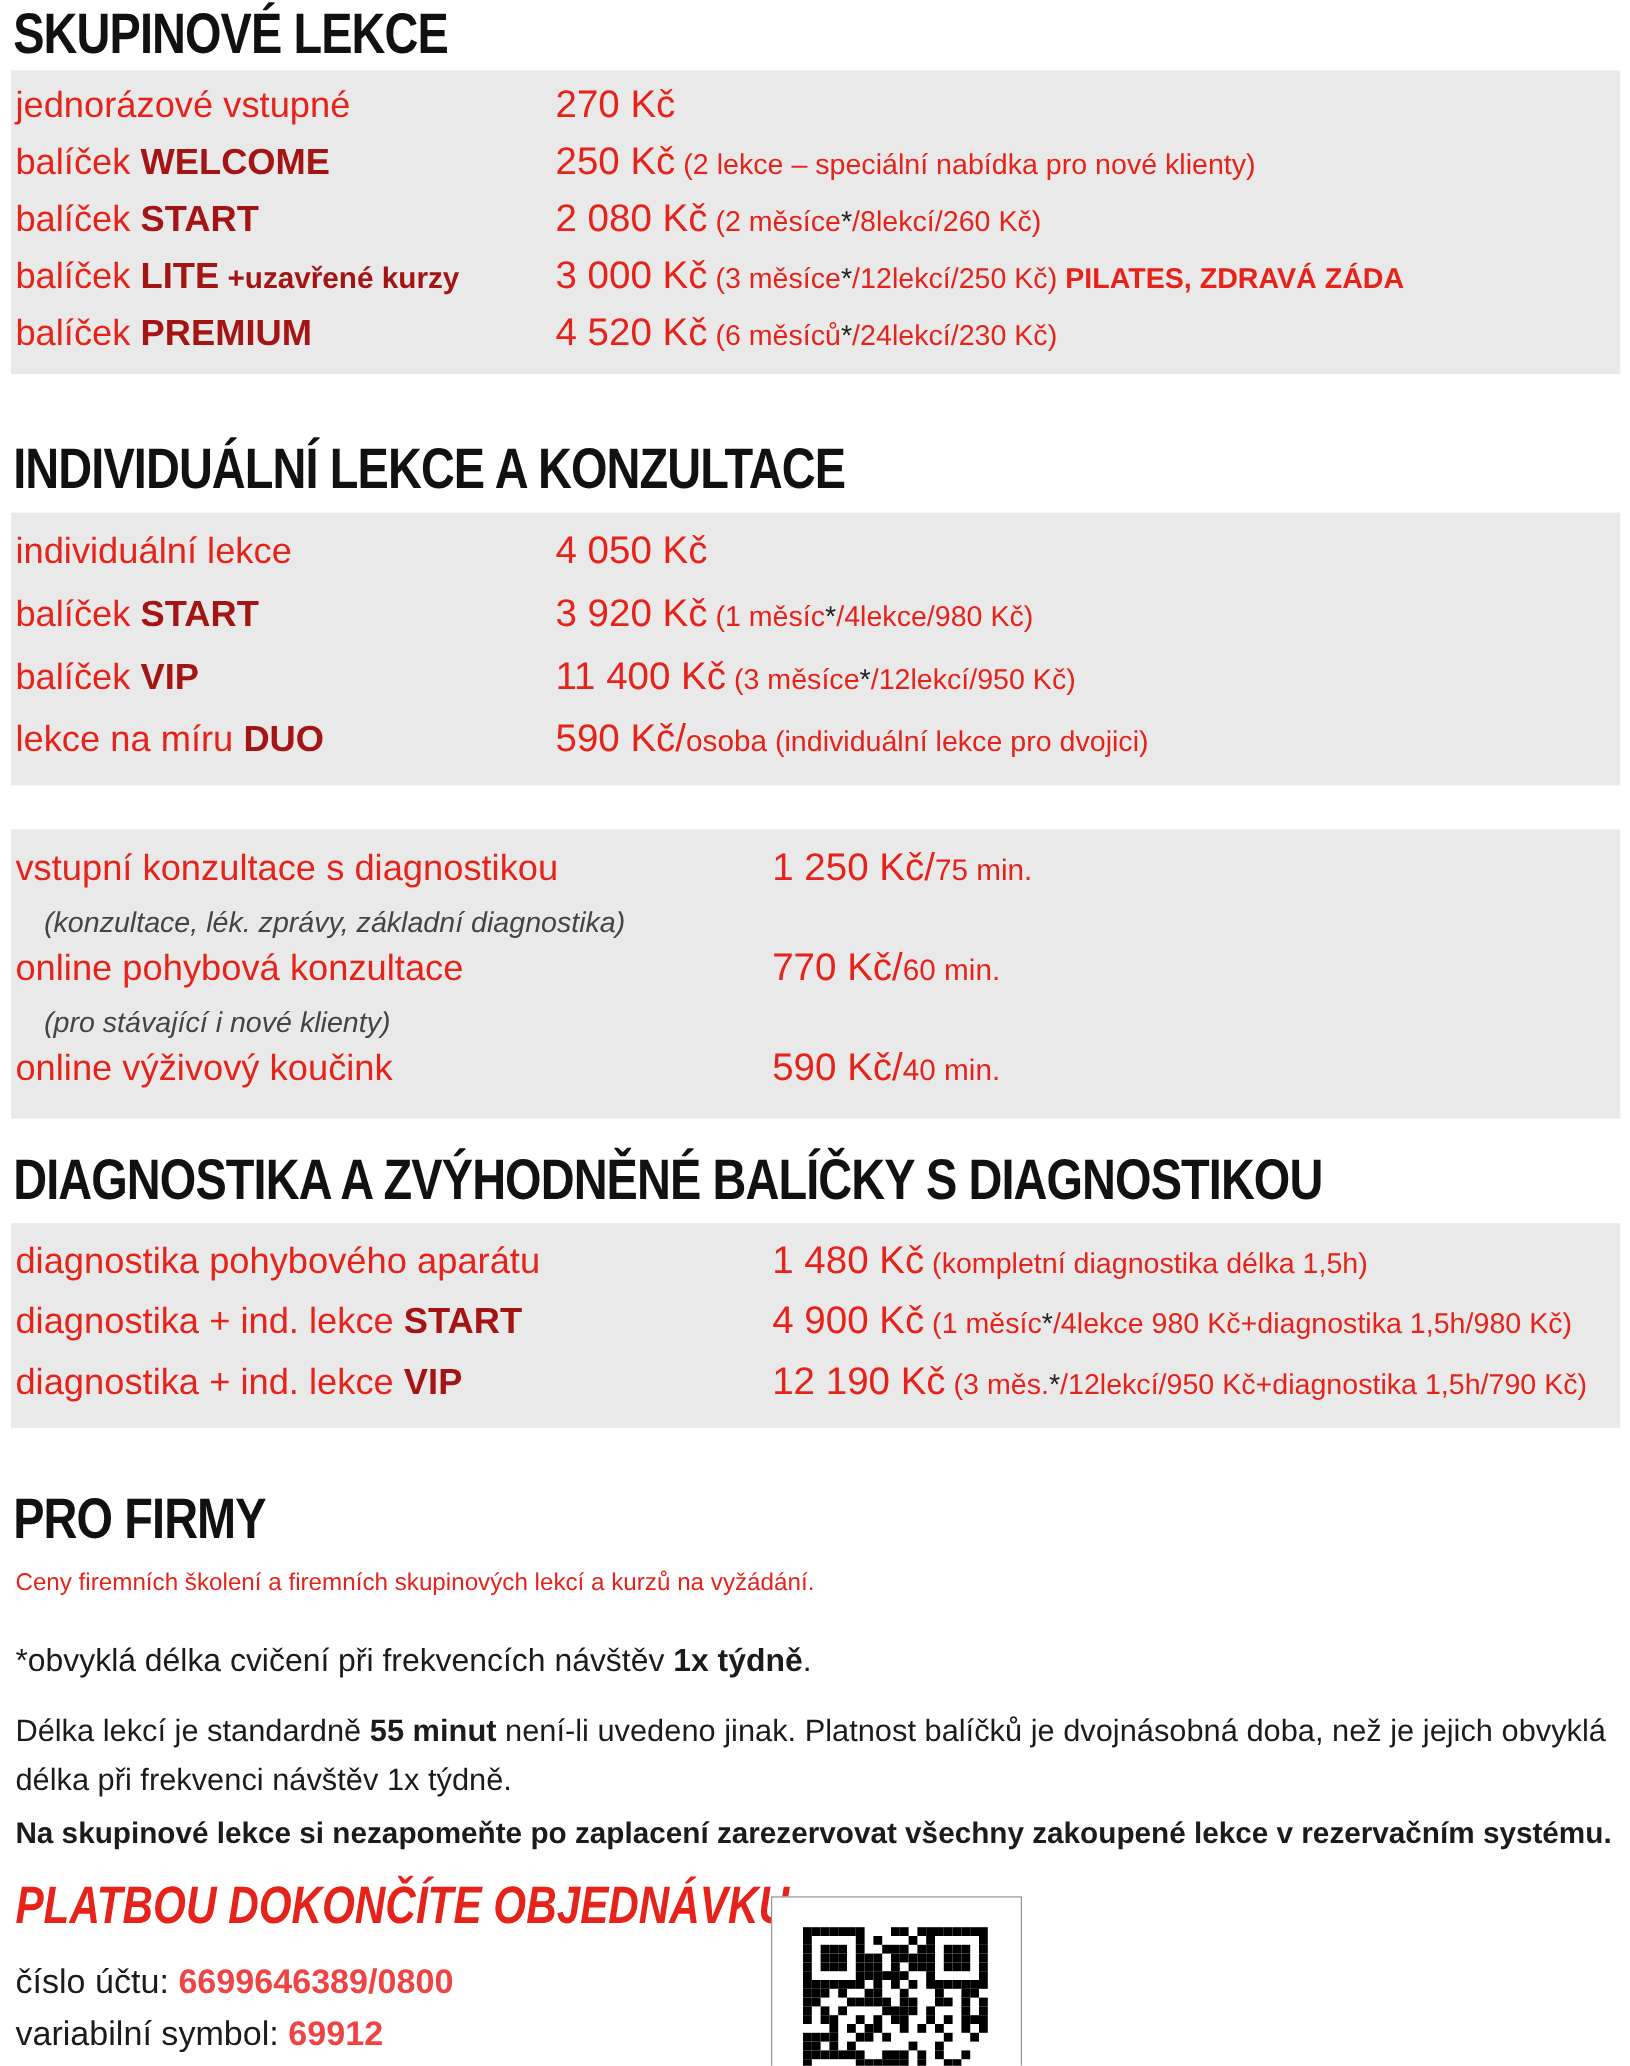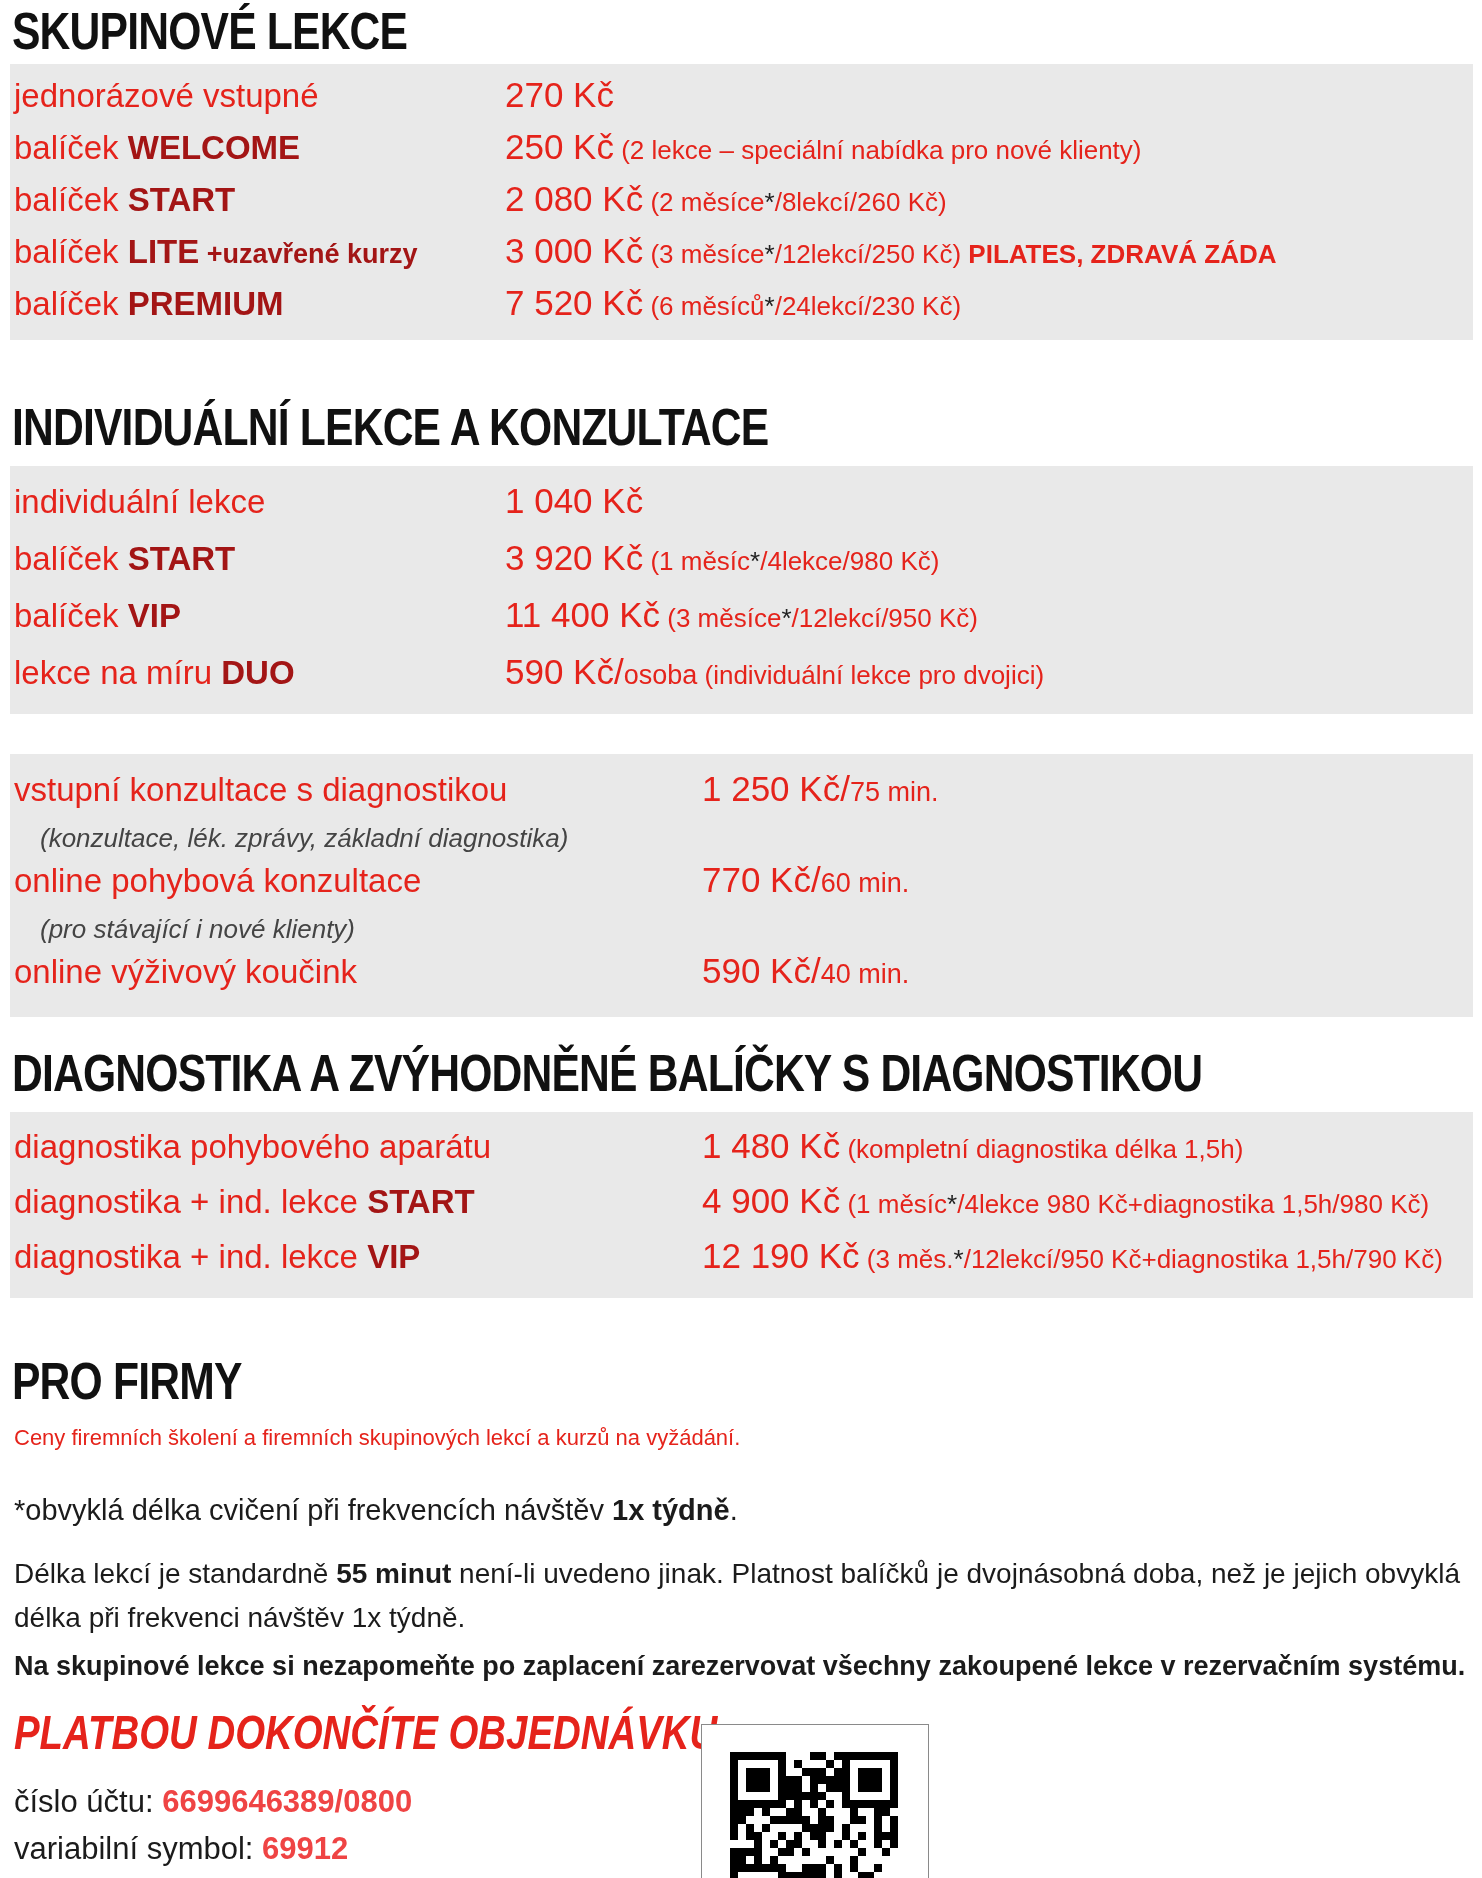--- a/index.html
+++ b/index.html
@@ -69,28 +69,28 @@
         <div class="row">
           <span class="lbl">balíček <b class="lb">START</b></span>
           <span class="val"><span class="price">2 080 Kč</span><span class="det"> (2 měsíce<span class="ast">*</span>/8lekcí/260 Kč)</span></span>
         </div>
         <div class="row">
           <span class="lbl">balíček <b class="lb">LITE</b><b class="lsb"> +uzavřené kurzy</b></span>
           <span class="val"><span class="price">3 000 Kč</span><span class="det"> (3 měsíce<span class="ast">*</span>/12lekcí/250 Kč)</span><b class="detb"> PILATES, ZDRAVÁ ZÁDA</b></span>
         </div>
         <div class="row">
           <span class="lbl">balíček <b class="lb">PREMIUM</b></span>
-          <span class="val"><span class="price">7 520 Kč</span><span class="det"> (6 měsíců<span class="ast">*</span>/24lekcí/230 Kč)</span></span>
+          <span class="val"><span class="price">4 520 Kč</span><span class="det"> (6 měsíců<span class="ast">*</span>/24lekcí/230 Kč)</span></span>
         </div>
       </div>
       <h1 class="h1 h-s2">INDIVIDUÁLNÍ LEKCE A KONZULTACE</h1>
       <div class="box s2">
         <div class="row">
           <span class="lbl">individuální lekce</span>
-          <span class="val"><span class="price">1 040 Kč</span></span>
+          <span class="val"><span class="price">4 050 Kč</span></span>
         </div>
         <div class="row">
           <span class="lbl">balíček <b class="lb">START</b></span>
           <span class="val"><span class="price">3 920 Kč</span><span class="det"> (1 měsíc<span class="ast">*</span>/4lekce/980 Kč)</span></span>
         </div>
         <div class="row">
           <span class="lbl">balíček <b class="lb">VIP</b></span>
           <span class="val"><span class="price">11 400 Kč</span><span class="det"> (3 měsíce<span class="ast">*</span>/12lekcí/950 Kč)</span></span>
         </div>
         <div class="row">

